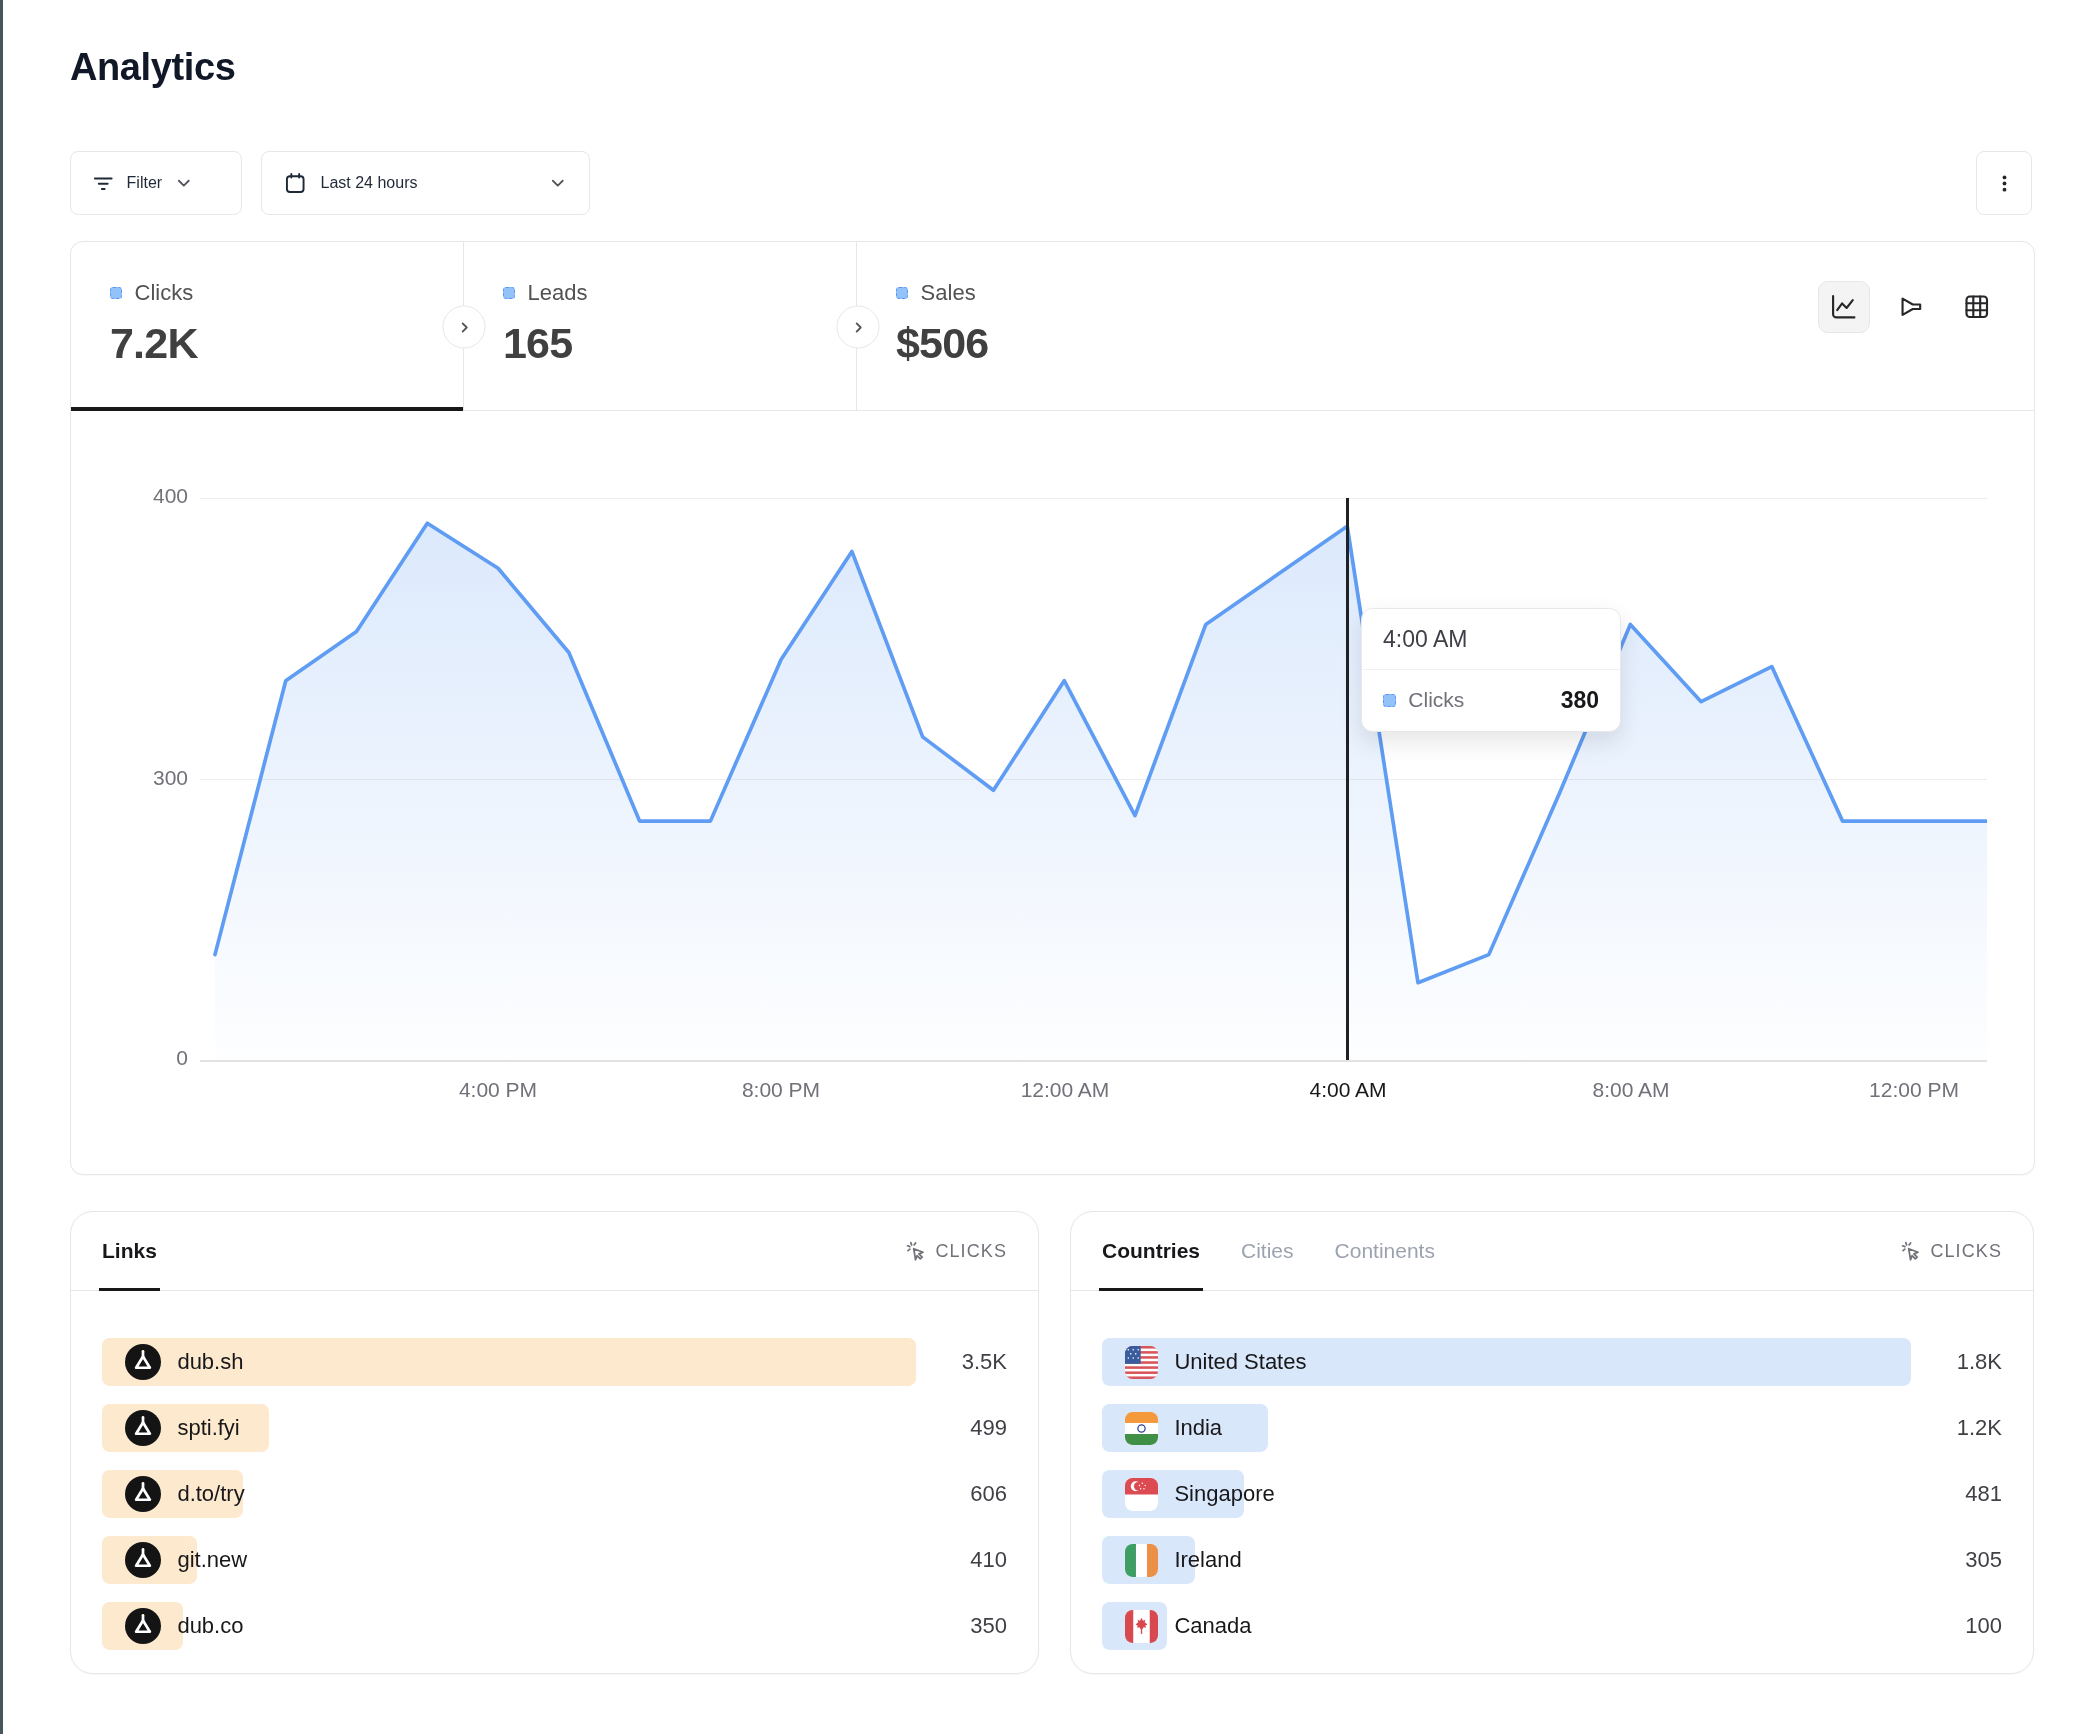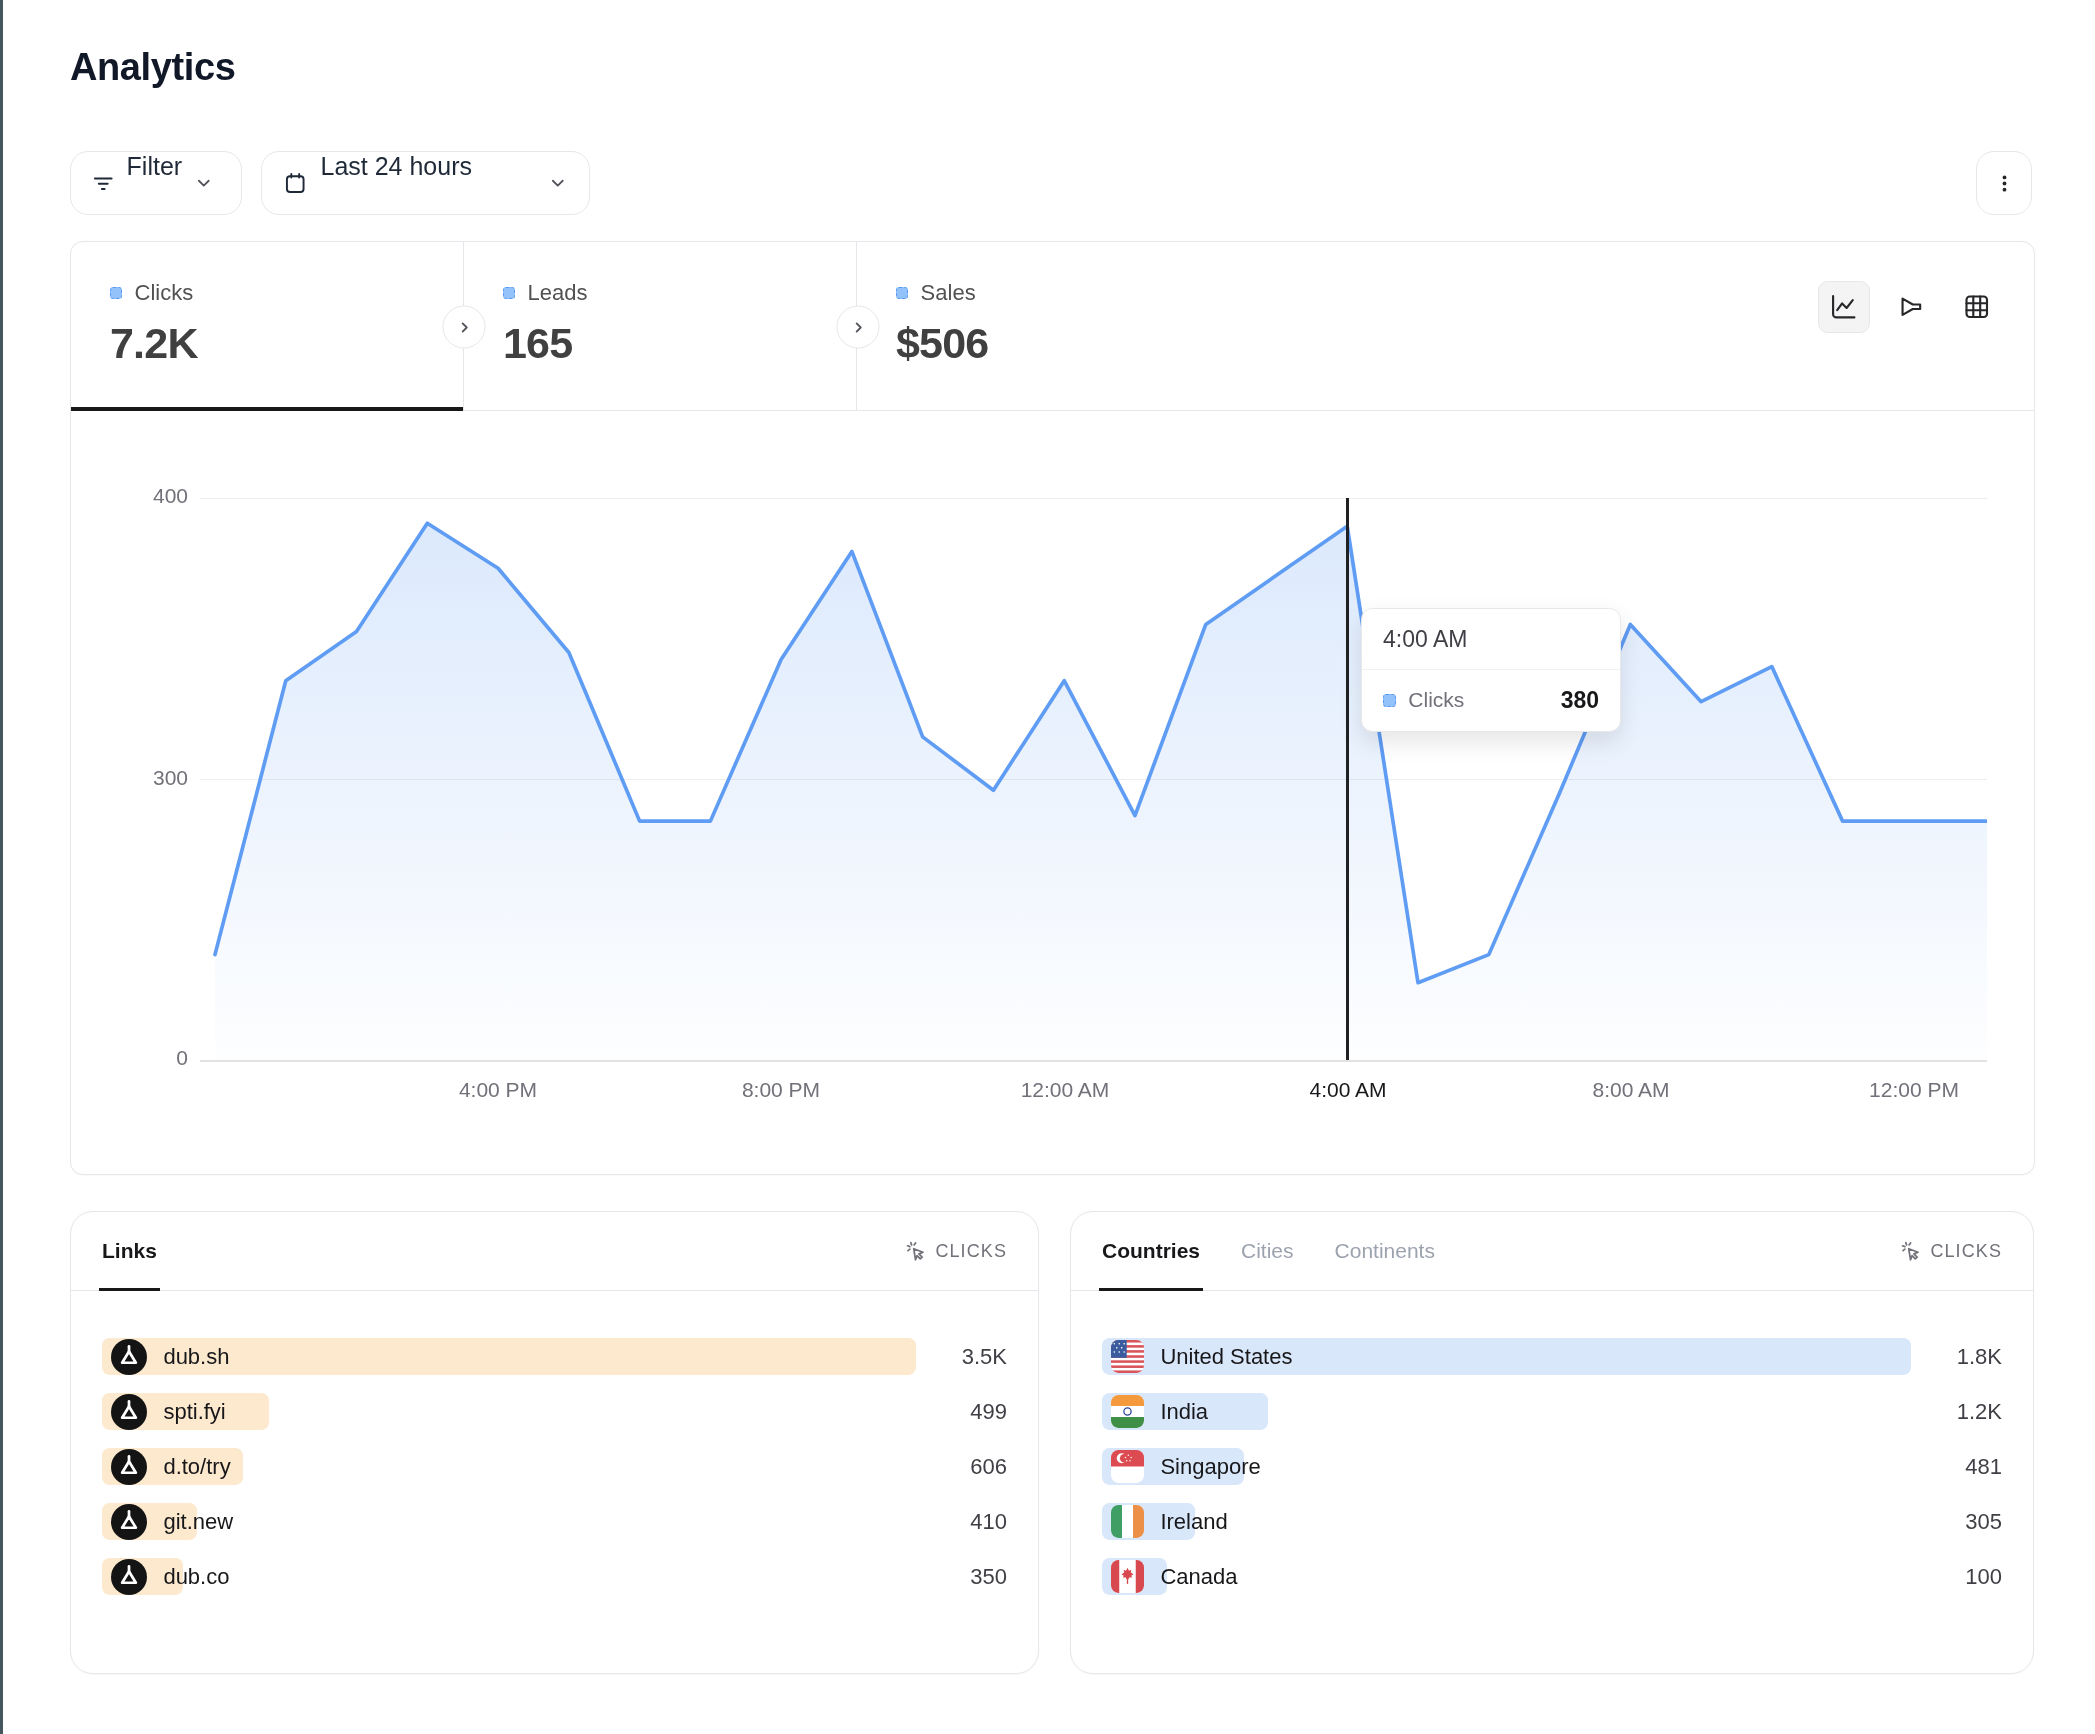--- a/index.html
+++ b/index.html
@@ -1,20 +1,20 @@
 <!DOCTYPE html>
 <html style="font-size:13px"><head>
 <meta charset="utf-8">
 <style>
   * { margin:0; padding:0; box-sizing:border-box; }
   html,body { width:2096px; height:1735px; background:#fff; font-family:"Liberation Sans", sans-serif; overflow:hidden; position:relative; }
   .edge-strip { position:absolute; left:0; top:0; width:3.3px; height:1735px; background:#44575c; }
   .page-title { position:absolute; left:70px; top:46px; font-size:38px; font-weight:700; color:#111827; letter-spacing:-0.4px; }
 
-  .btn { position:absolute; background:#fff; border:1.2px solid #e5e7eb; border-radius:18px; display:flex; font-size:25px; color:#1f2937; cursor:pointer; }
+  .btn { position:absolute; background:#fff; border:1.2px solid #e5e7eb; border-radius:8px; display:flex; align-items:center; font-size:16px; color:#1f2937; cursor:pointer; }
   #filter-btn { left:70px; top:151px; width:172px; height:64px; padding:0 19.6px; gap:11.5px; }
   #date-btn { left:261px; top:151px; width:329px; height:64px; padding:0 21px; gap:13px; }
   #date-btn .chev { margin-left:auto; }
   #menu-btn { left:1976px; top:151px; width:56px; height:64px; justify-content:center; }
   .ic { display:inline-flex; align-items:center; justify-content:center; }
   svg { display:block; }
 
   .analytics-card { position:absolute; left:70px; top:241px; width:1965px; height:934px; border:1.2px solid #e5e7eb; border-radius:13px; background:#fff; box-shadow:0 0.8px 1.6px rgba(0,0,0,.03); }
 
   .stat-tabs { position:relative; height:169px; border-bottom:1.2px solid #e5e7eb; display:flex; }
@@ -52,21 +52,21 @@
   #countries-panel { left:1070px; width:964px; }
   .panel-head { height:79px; border-bottom:1.2px solid #e5e7eb; display:flex; align-items:center; padding:0 31px; }
   .panel-tabs { display:flex; gap:41px; height:100%; align-items:center; }
   .panel-tab { position:relative; height:100%; display:flex; align-items:center; font-size:21px; color:#9ca3af; cursor:pointer; font-weight:500; }
   .panel-tab.active { color:#18181b; font-weight:600; }
   .panel-tab.active::after { content:""; position:absolute; left:-3.3px; right:-3.3px; bottom:-1.2px; height:3.7px; background:#18181b; }
   .metric { margin-left:auto; display:flex; align-items:center; gap:8.2px; color:#71717a; font-size:18px; font-weight:500; letter-spacing:1.1px; }
 
   .rows { padding:47px 31px 0; }
   .row { display:flex; align-items:center; margin-bottom:18px; }
-  .row-track { flex:1; position:relative; height:37px; margin-right:21px; }
+  .row-track { flex:1; position:relative; height:48px; margin-right:21px;padding-left:14px; }
   .row-bar { position:absolute; left:0; top:0; bottom:0; border-radius:7.4px; }
   .bar-links { background:#fce9ce; }
   .bar-countries { background:#d9e7fb; }
   .row-content { position:relative; height:100%; display:flex; align-items:center; gap:16.4px; padding-left:9px; }
   .row-label { font-size:22px; color:#18181b; }
   .row-value { font-size:22px; color:#3f3f46; min-width:70px; text-align:right; }
   .dub-ic svg { width:36px; height:36px; }
   .flag { width:33px; height:33px; border-radius:7.4px; overflow:hidden; box-shadow:inset 0 0 0 0.8px rgba(0,0,0,.07); }
   .flag svg { width:33px; height:33px; }
 </style>

